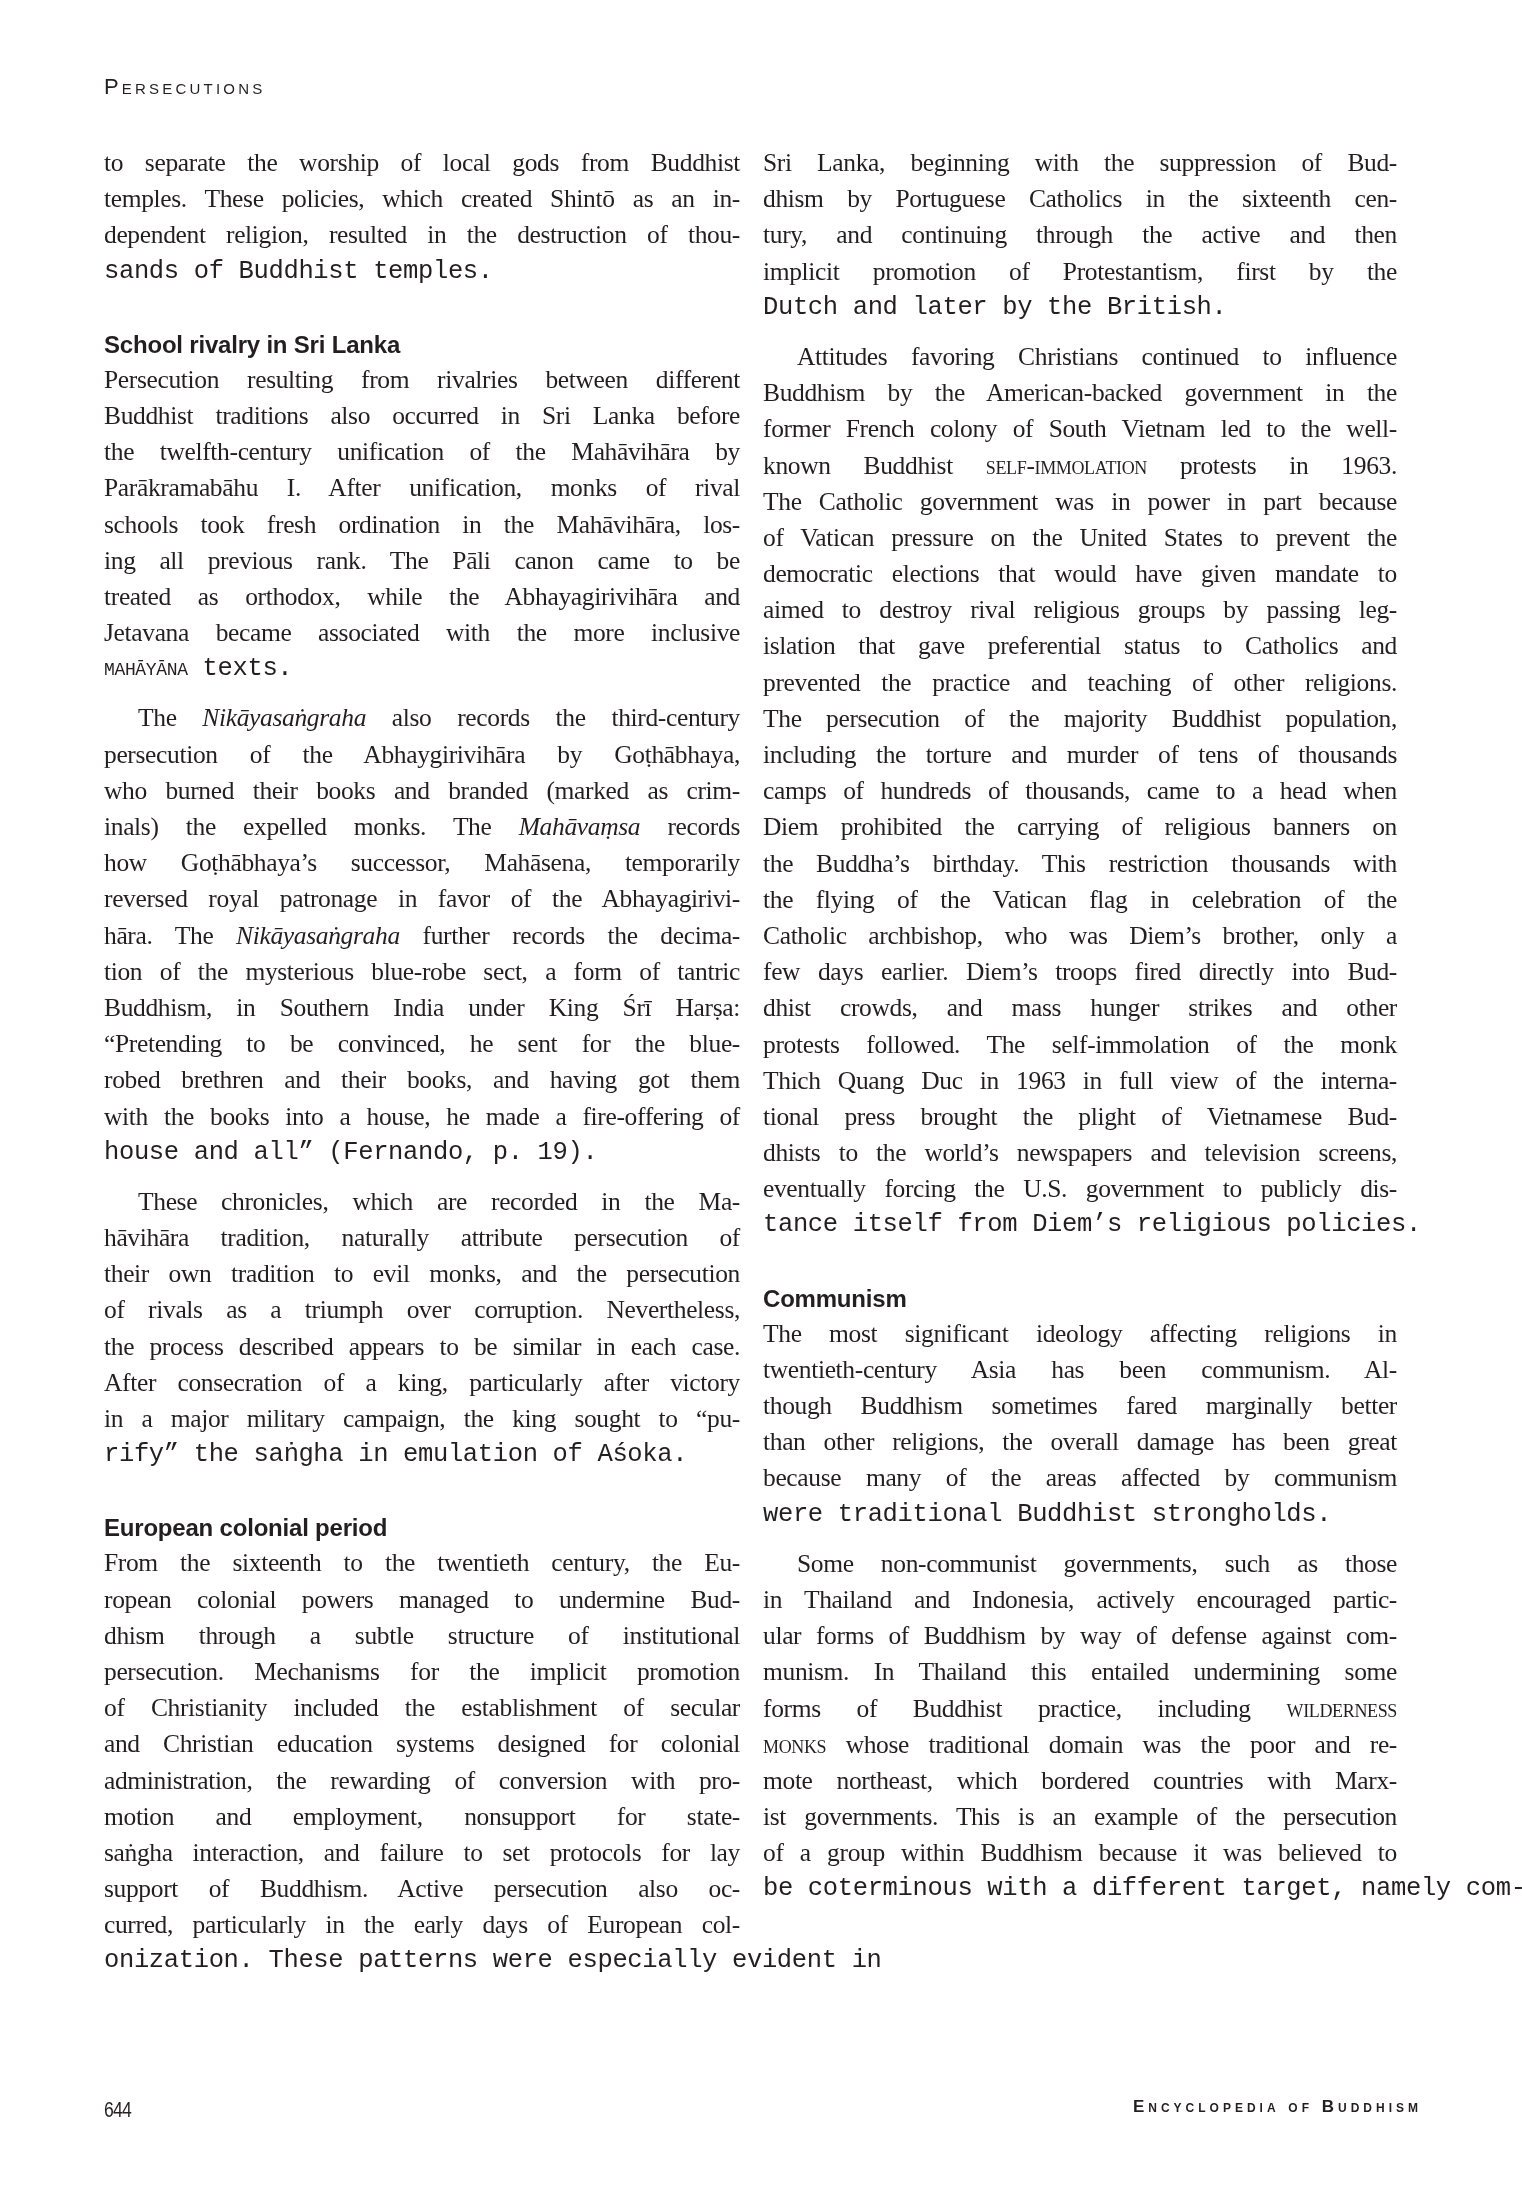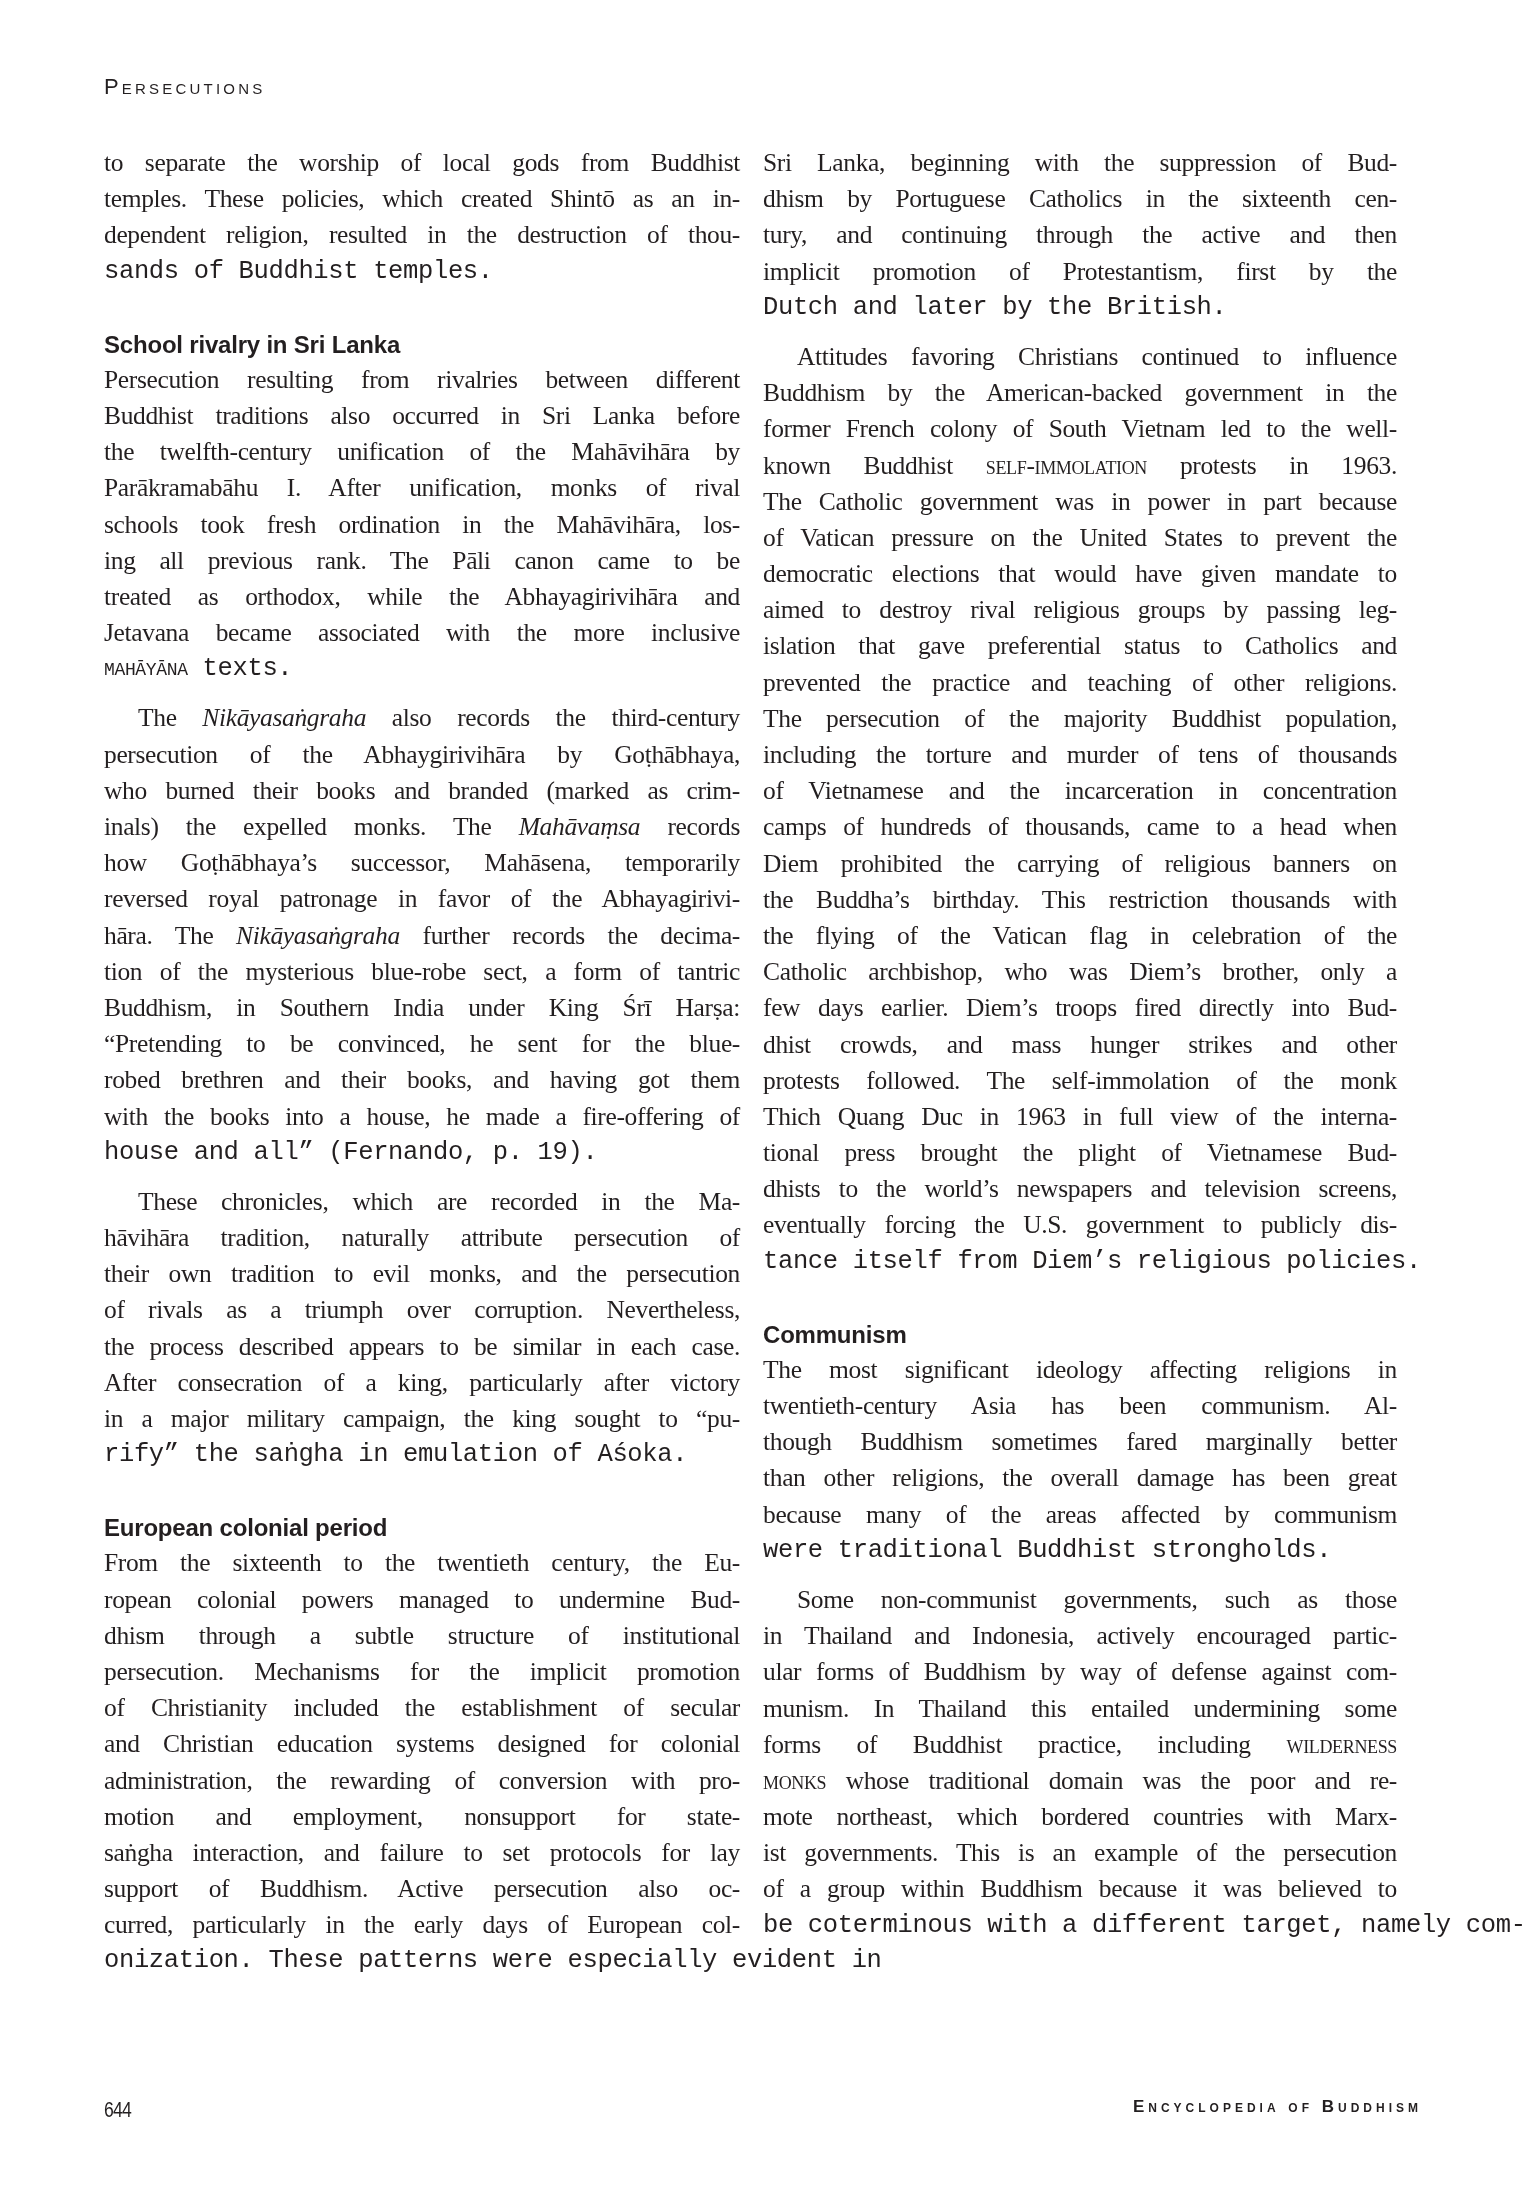--- a/index.html
+++ b/index.html
@@ -114,21 +114,20 @@
       <span class="line">former French colony of South Vietnam led to the well-</span>
       <span class="line">known Buddhist <span class="sc">self-immolation</span> protests in 1963.</span>
       <span class="line">The Catholic government was in power in part because</span>
       <span class="line">of Vatican pressure on the United States to prevent the</span>
       <span class="line">democratic elections that would have given mandate to</span>
       <span class="line">aimed to destroy rival religious groups by passing leg-</span>
       <span class="line">islation that gave preferential status to Catholics and</span>
       <span class="line">prevented the practice and teaching of other religions.</span>
       <span class="line">The persecution of the majority Buddhist population,</span>
       <span class="line">including the torture and murder of tens of thousands</span>
-      <span class="line">of Vietnamese and the incarceration in concentration</span>
       <span class="line">camps of hundreds of thousands, came to a head when</span>
       <span class="line">Diem prohibited the carrying of religious banners on</span>
       <span class="line">the Buddha’s birthday. This restriction thousands with</span>
       <span class="line">the flying of the Vatican flag in celebration of the</span>
       <span class="line">Catholic archbishop, who was Diem’s brother, only a</span>
       <span class="line">few days earlier. Diem’s troops fired directly into Bud-</span>
       <span class="line">dhist crowds, and mass hunger strikes and other</span>
       <span class="line">protests followed. The self-immolation of the monk</span>
       <span class="line">Thich Quang Duc in 1963 in full view of the interna-</span>
       <span class="line">tional press brought the plight of Vietnamese Bud-</span>

